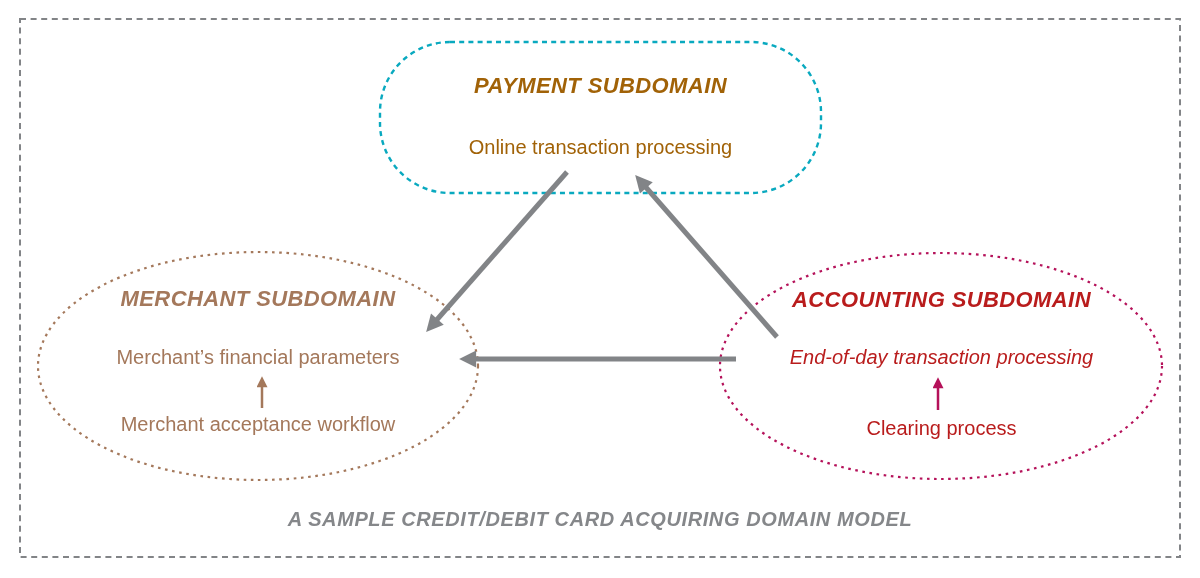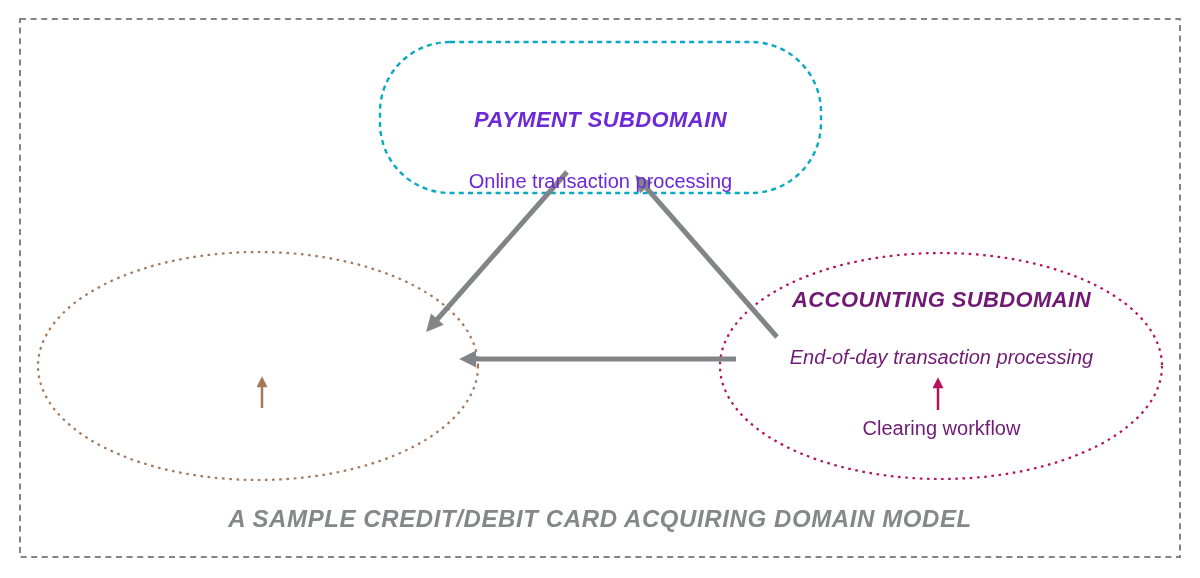--- a/index.html
+++ b/index.html
@@ -5,26 +5,26 @@
   html,body{margin:0;padding:0;background:#ffffff;}
   .canvas{
     position:relative;width:1200px;height:578px;background:#ffffff;
     font-family:"Liberation Sans", sans-serif;overflow:hidden;
   }
   .overlay{position:absolute;left:0;top:0;width:1200px;height:578px;}
   .box{position:absolute;}
   .line{position:absolute;left:0;width:100%;text-align:center;white-space:nowrap;}
   .title{font-weight:700;font-style:italic;font-size:22px;letter-spacing:.4px;line-height:28px;}
   .item{font-size:20px;line-height:30px;}
-  .c-pay{color:#6d28d9;margin-top:34px;}
+  .c-pay{color:#a16207;}
   .c-mer{color:#A4785B;}
-  .c-acc{color:#701a75;}
+  .c-acc{color:#b91c1c;}
   .caption{
     position:absolute;top:505px;left:0;width:100%;text-align:center;
-    color:#85878A;font-weight:700;font-style:italic;font-size:24px;
+    color:#85878A;font-weight:700;font-style:italic;font-size:20px;
     letter-spacing:.6px;line-height:28px;
   }
 </style>
 </head>
 <body>
 
 <div class="canvas">
 
   <svg class="overlay" viewBox="0 0 1200 578" xmlns="http://www.w3.org/2000/svg">
     <defs>
@@ -53,22 +53,27 @@
 
     <line x1="262" y1="408" x2="262" y2="384" stroke="#A4785B" stroke-width="2.5" marker-end="url(#ah-brown)"></line>
     <line x1="938" y1="410" x2="938" y2="385" stroke="#B5125A" stroke-width="2.5" marker-end="url(#ah-crimson)"></line>
   </svg>
 
   <div class="box" style="left:380px;top:42px;width:441px;height:151px;">
     <div class="line title c-pay" style="top:30px;">PAYMENT SUBDOMAIN</div>
     <div class="line item c-pay" style="top:90px;">Online transaction processing</div>
   </div>
 
+  <div class="box" style="left:38px;top:252px;width:440px;height:229px;">
+    <div class="line title c-mer" style="top:33px;">MERCHANT SUBDOMAIN</div>
+    <div class="line item c-mer" style="top:90px;">Merchant’s financial parameters</div>
+    <div class="line item c-mer" style="top:157px;">Merchant acceptance workflow</div>
+  </div>
 
   <div class="box" style="left:720px;top:253px;width:443px;height:226px;">
     <div class="line title c-acc" style="top:33px;">ACCOUNTING SUBDOMAIN</div>
     <div class="line item c-acc" style="top:89px;font-style:italic;">End-of-day transaction processing</div>
-    <div class="line item c-acc" style="top:160px;">Clearing workflow</div>
+    <div class="line item c-acc" style="top:160px;">Clearing process</div>
   </div>
 
   <div class="caption">A SAMPLE CREDIT/DEBIT CARD ACQUIRING DOMAIN MODEL</div>
 
 </div>
 
 </body></html>

